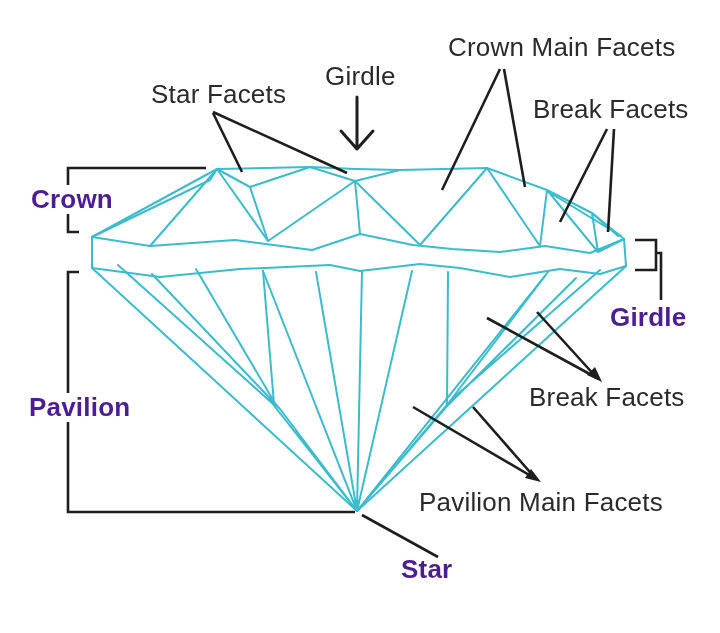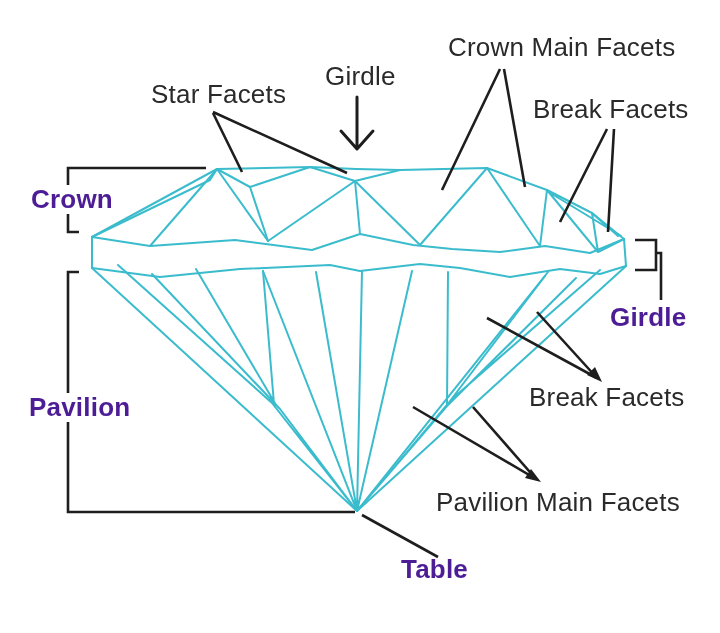--- a/index.html
+++ b/index.html
@@ -87,17 +87,17 @@
   <div class="lbl" style="left:533px;top:96px;">Break Facets</div>
 
   <div class="lbl bold on-line" style="left:28px;top:185px;">Crown</div>
 
   <div class="lbl bold on-line" style="left:26px;top:393px;">Pavilion</div>
 
   <div class="lbl bold" style="left:610px;top:304px;">Girdle</div>
 
   <div class="lbl" style="left:529px;top:384px;">Break Facets</div>
 
-  <div class="lbl" style="left:436px;top:489px;">Pavilion Main Facets</div>
+  <div class="lbl" style="left:419px;top:489px;">Pavilion Main Facets</div>
 
-  <div class="lbl bold" style="left:401px;top:556px;">Table</div>
+  <div class="lbl bold" style="left:401px;top:556px;">Star</div>
 
 </div>
 
 </body></html>

